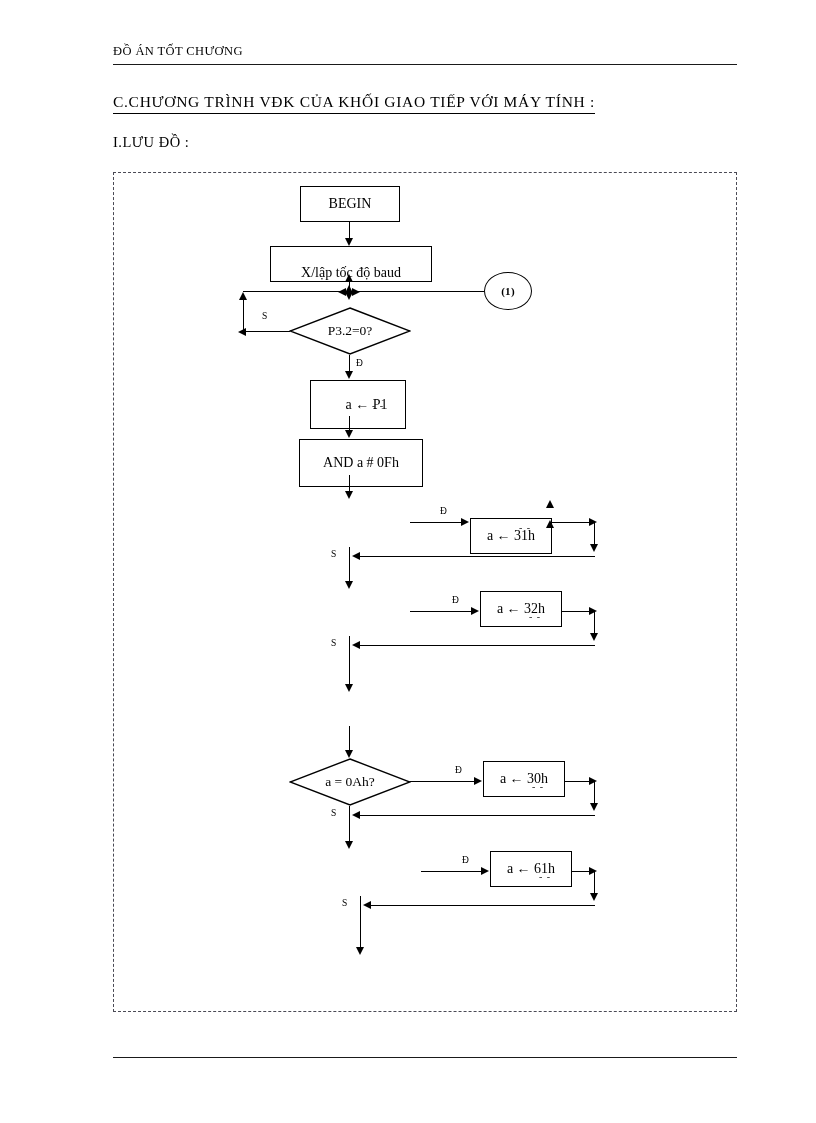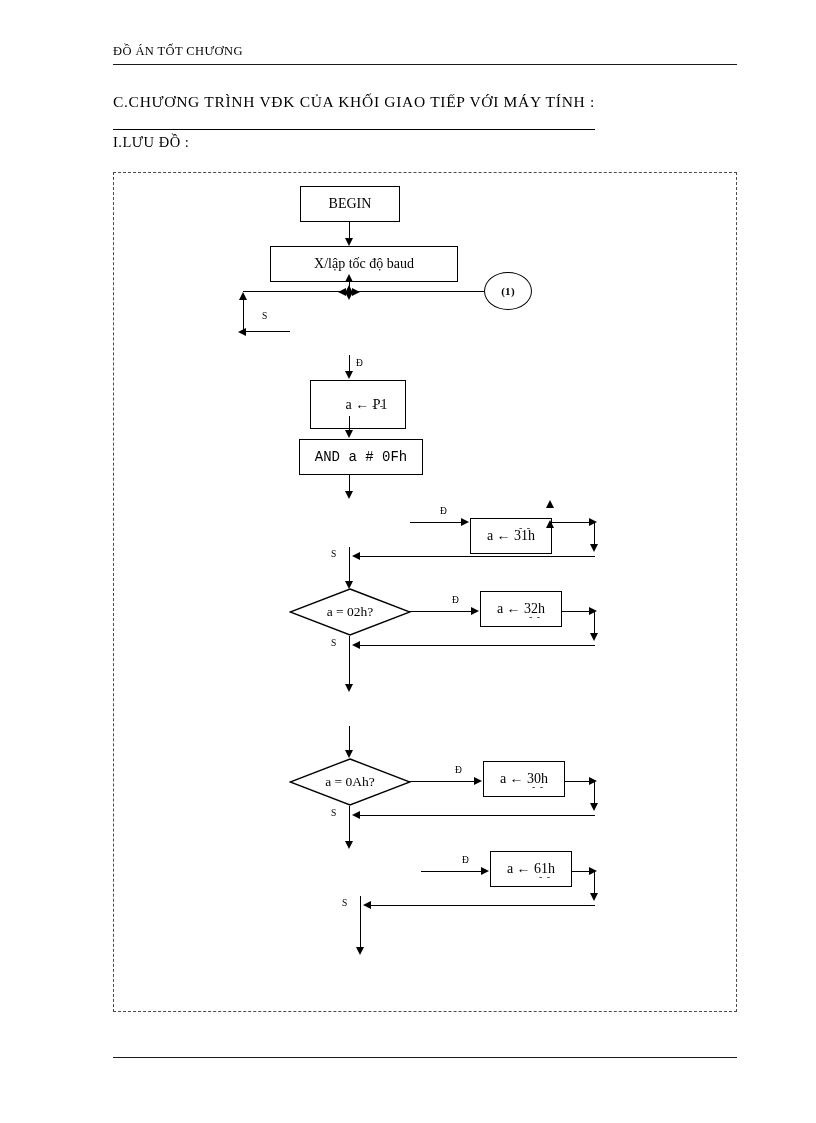--- a/index.html
+++ b/index.html
@@ -44,21 +44,21 @@
 
   
   .section-title {
     position: absolute;
     left: 113px;
     top: 93px;
     font-size: 15.5px;
     letter-spacing: 0.7px;
     white-space: nowrap;
     border-bottom: 1.6px solid #000;
-    padding-bottom: 18px;
+    padding-bottom: 2px;
   }
   .subsection-title {
     position: absolute;
     left: 113px;
     top: 134px;
     font-size: 14.5px;
     letter-spacing: 0.5px;
     white-space: nowrap;
   }
 
@@ -212,21 +212,21 @@
   <div class="figure-frame"></div>
 
   <div class="flow">
 
     <div class="node proc" style="left:300px; top:186px; width:100px; height:36px;">
       <span>BEGIN</span>
     </div>
     <div class="ln v" style="left:349px; top:222px; height:22px;"></div>
     <div class="arw down" style="left:345px; top:238px;"></div>
 
-    <div class="node proc" style="left:270px; top:246px; width:188px; height:36px;">
+    <div class="node proc" style="left:270px; top:246px; width:162px; height:36px;align-items:flex-end;">
       <span>X/lập tốc độ baud</span>
     </div>
 
     <div class="arw up" style="left:345px; top:274px;"></div>
     <div class="ln v" style="left:349px; top:282px; height:10px;"></div>
 
     <div class="arw up" style="left:345px; top:285px;"></div>
     <div class="arw left" style="left:338px; top:288px;"></div>
     <div class="arw right" style="left:352px; top:288px;"></div>
     <div class="arw down" style="left:345px; top:292px;"></div>
@@ -237,34 +237,40 @@
       <span>(1)</span>
     </div>
 
     <div class="ln h" style="left:243px; top:291px; width:107px;"></div>
     <div class="arw up" style="left:239px; top:292px;"></div>
     <div class="ln v" style="left:243px; top:294px; height:38px;"></div>
     <div class="arw left" style="left:238px; top:328px;"></div>
     <div class="ln h" style="left:246px; top:331px; width:44px;"></div>
     <div class="edge-label" style="left:262px; top:311px;">S</div>
 
+    <div class="diamond" style="left:289px; top:307px; width:122px; height:48px;">
+      <svg class="dshape" viewBox="0 0 122 48" preserveAspectRatio="none">
+        <polygon points="61,1 121,24 61,47 1,24" fill="#fff" stroke="#000" stroke-width="1.4"></polygon>
+      </svg>
+      <div class="dlabel">P3.2=0?</div>
+    </div>
 
     <div class="ln v" style="left:349px; top:355px; height:20px;"></div>
     <div class="arw down" style="left:345px; top:371px;"></div>
     <div class="edge-label" style="left:356px; top:358px;">Đ</div>
 
     <div class="node proc" style="left:310px; top:380px; width:96px; height:49px;padding-left:17px;">
       <span>a ← P1</span>
     </div>
     <div class="tick" style="left:372px; top:400px;">- -</div>
 
     <div class="ln v" style="left:349px; top:416px; height:18px;"></div>
     <div class="arw down" style="left:345px; top:430px;"></div>
 
-    <div class="node proc" style="left:299px; top:439px; width:124px; height:36px;font-family:Liberation Mono, monospace;">
+    <div class="node proc" style="left:299px; top:439px; width:124px; height:48px;">
       <span>AND a # 0Fh</span>
     </div>
 
     <div class="ln v" style="left:349px; top:475px; height:22px;"></div>
     <div class="arw down" style="left:345px; top:491px;"></div>
 
     <div class="ln h" style="left:410px; top:522px; width:57px;"></div>
     <div class="arw right" style="left:461px; top:518px;"></div>
     <div class="edge-label" style="left:440px; top:506px;">Đ</div>
 
@@ -279,26 +285,20 @@
     <div class="arw right" style="left:589px; top:518px;"></div>
     <div class="ln v" style="left:594px; top:522px; height:28px;"></div>
     <div class="arw down" style="left:590px; top:544px;"></div>
     <div class="ln h" style="left:356px; top:556px; width:239px;"></div>
     <div class="arw left" style="left:352px; top:552px;"></div>
 
     <div class="ln v" style="left:349px; top:547px; height:38px;"></div>
     <div class="arw down" style="left:345px; top:581px;"></div>
     <div class="edge-label" style="left:331px; top:549px;">S</div>
 
-    <div class="diamond" style="left:289px; top:588px; width:122px; height:48px;">
-      <svg class="dshape" viewBox="0 0 122 48" preserveAspectRatio="none">
-        <polygon points="61,1 121,24 61,47 1,24" fill="#fff" stroke="#000" stroke-width="1.4"></polygon>
-      </svg>
-      <div class="dlabel">a = 02h?</div>
-    </div>
     <div class="ln h" style="left:410px; top:611px; width:67px;"></div>
     <div class="arw right" style="left:471px; top:607px;"></div>
     <div class="edge-label" style="left:452px; top:595px;">Đ</div>
 
     <div class="node proc" style="left:480px; top:591px; width:82px; height:36px;">
       <span>a ← 32h</span>
     </div>
     <div class="tick" style="left:529px; top:611px;">- -</div>
 
     <div class="ln h" style="left:562px; top:611px; width:33px;"></div>

